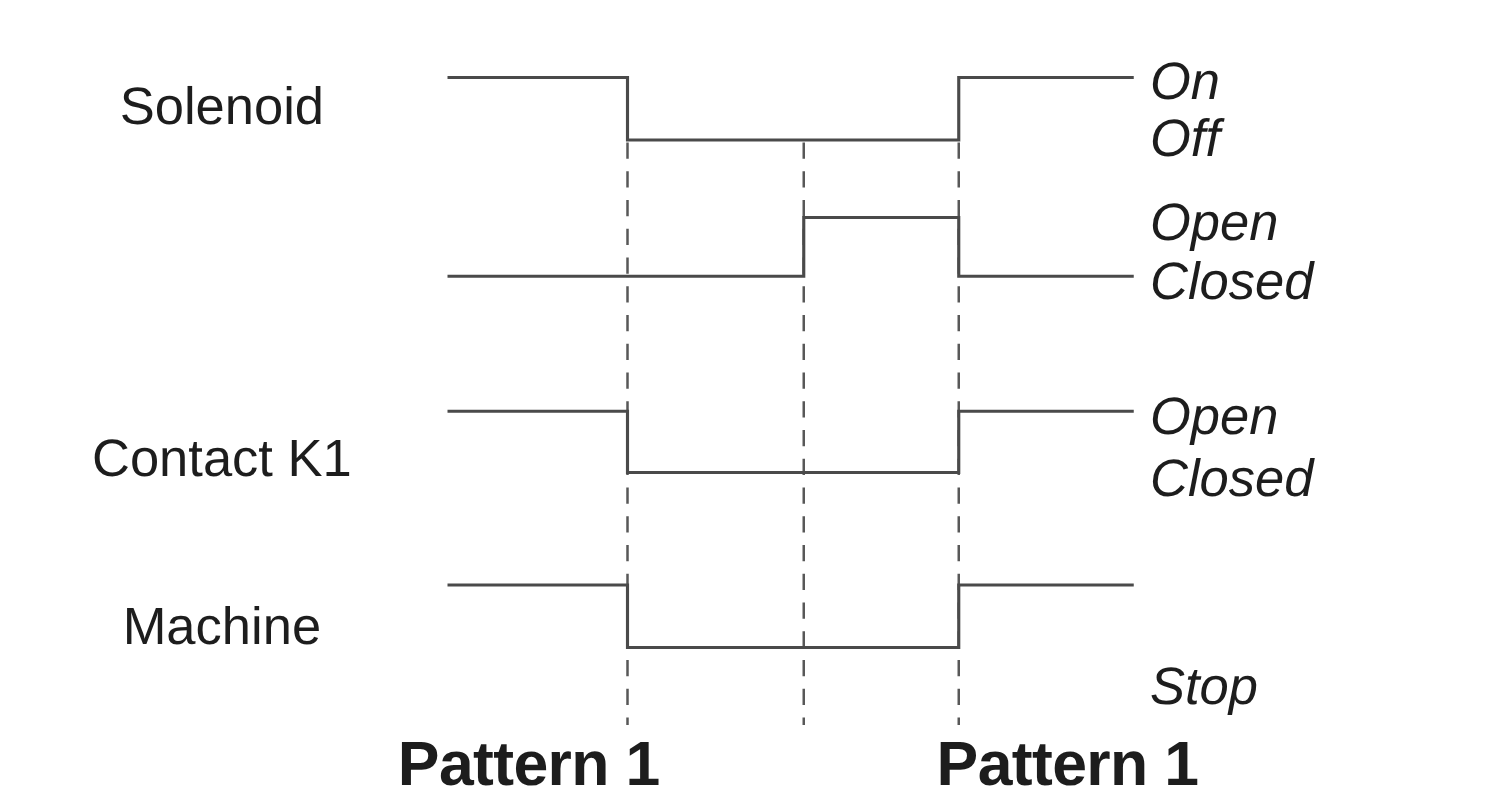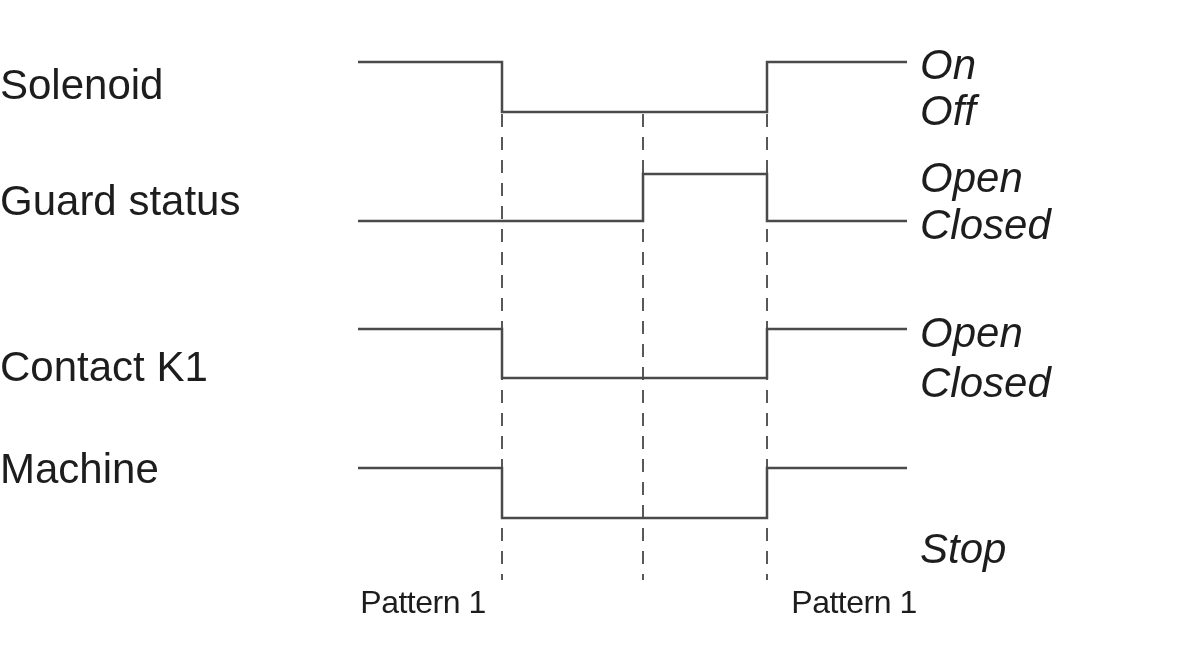--- a/index.html
+++ b/index.html
@@ -35,52 +35,52 @@
   }
   .lbl {
     position: absolute;
     font-size: 42px;
     line-height: 1;
     white-space: nowrap;
   }
   .left-lbl {
     left: 0;
     width: 355px;
-    text-align: left;
+    text-align: center;
   }
   .state-lbl {
     left: 920px;
     font-style: italic;
   }
   .pattern-lbl {
-    font-size: 32px;
+    font-size: 50px;
     letter-spacing: -0.5px;
     transform: translateX(-50%);
     top: 586px;
+    font-weight: bold;
   }
 </style>
 </head>
 <body>
 
 <div id="canvas">
 
   <svg id="diagram-svg" width="1200" height="648" viewBox="0 0 1200 648">
       <line x1="502" y1="114" x2="502" y2="580" class="boundary"></line>
       <line x1="643" y1="114" x2="643" y2="580" class="boundary"></line>
       <line x1="767" y1="114" x2="767" y2="580" class="boundary"></line>
       <polyline points="358,62 502,62 502,112 643,112 643,112 767,112 767,62 907,62" class="trace"></polyline>
       <polyline points="358,221 502,221 502,221 643,221 643,174 767,174 767,221 907,221" class="trace"></polyline>
       <polyline points="358,329 502,329 502,378 643,378 643,378 767,378 767,329 907,329" class="trace"></polyline>
       <polyline points="358,468 502,468 502,518 643,518 643,518 767,518 767,468 907,468" class="trace"></polyline>
     </svg>
 
   <span class="lbl left-lbl" style="top:64px">Solenoid</span>
-  <span class="lbl left-lbl" style="top:180px">Guard status</span>
   <span class="lbl left-lbl" style="top:346px">Contact K1</span>
-  <span class="lbl left-lbl" style="top:448px">Machine</span>
+  <span class="lbl left-lbl" style="top:480px">Machine</span>
 
   <span class="lbl state-lbl" style="top:44px">On</span>
   <span class="lbl state-lbl" style="top:90px">Off</span>
 
   <span class="lbl state-lbl" style="top:157px">Open</span>
   <span class="lbl state-lbl" style="top:204px">Closed</span>
 
   <span class="lbl state-lbl" style="top:312px">Open</span>
   <span class="lbl state-lbl" style="top:362px">Closed</span>
 

